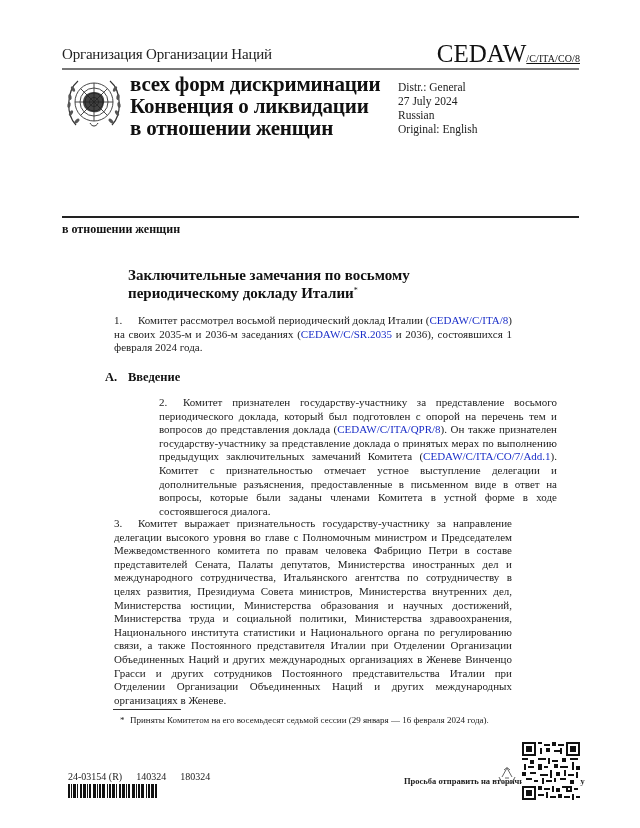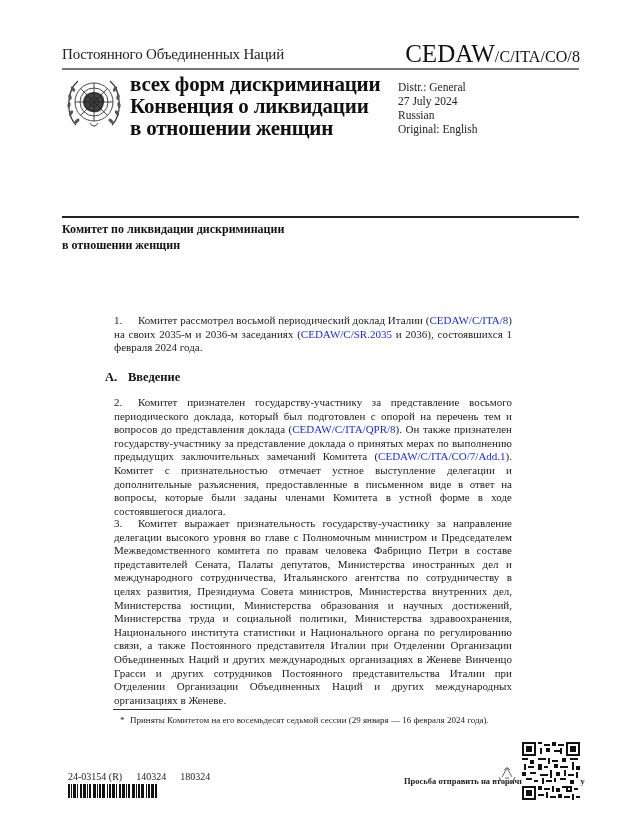--- a/index.html
+++ b/index.html
@@ -4,59 +4,59 @@
 <style>
   html, body { margin: 0; padding: 0; background: #ffffff; }
   body {
     width: 640px; height: 828px; position: relative; overflow: hidden;
     font-family: "Liberation Serif", "DejaVu Serif", serif; color: #111;
   }
   .abs { position: absolute; }
   .org-name { left: 62px; top: 46px; font-size: 15px; color: #222; letter-spacing: -0.2px; }
   .symbol { right: 60px; top: 40px; font-size: 25px; color: #111; white-space: nowrap; }
   .symbol .main { font-size: 25px; margin-top: 36px; }
-  .symbol .suffix { font-size: 16px; letter-spacing: 0.1px; }
+  .symbol .suffix { font-size: 10px; letter-spacing: 0.1px; text-decoration: underline; }
   .rule-top { left: 62px; top: 68px; width: 517px; height: 2px; background: #777; }
   .logo { left: 64px; top: 73px; width: 60px; height: 60px; }
   .conv-title {
     left: 130px; top: 73px; font-size: 21px; font-weight: bold; line-height: 22px;
     color: #111; letter-spacing: -0.2px;
   }
   .distr { left: 398px; top: 80px; font-size: 11.5px; line-height: 14px; color: #222; }
   .rule-mid { left: 62px; top: 216px; width: 517px; height: 2px; background: #222; }
   .committee { left: 62px; top: 221px; font-size: 12px; font-weight: bold; line-height: 16px; color: #111; }
   .doc-title { left: 128px; top: 266px; font-size: 15px; font-weight: bold; line-height: 18px; color: #111; }
   .doc-title sup { font-size: 8px; font-weight: normal; vertical-align: top; position: relative; top: -2px; }
   .para {
     left: 114px; width: 398px; font-size: 11px; line-height: 13.6px; color: #222;
     text-align: justify; text-justify: inter-word;
   }
   .para .num { display: inline-block; width: 24px; }
   .para a { color: #1a2ec8; text-decoration: none; }
   .p1 { top: 314px; }
-  .p2 { top: 396px; }
+  .p2 { top: 396px; margin-left: 45px; }
   .p3 { top: 517px; }
   .section-head { top: 370px; font-size: 12.5px; font-weight: bold; color: #111; }
   .section-head .letter { position: absolute; left: 105px; }
   .section-head .title { position: absolute; left: 128px; white-space: nowrap; }
   .fn-rule { left: 113px; top: 709px; width: 68px; height: 1px; background: #333; }
   .footnote { left: 120px; top: 714px; width: 380px; font-size: 9px; line-height: 12px; color: #222; }
   .footnote .star { display: inline-block; width: 10px; }
   .job { left: 68px; top: 771px; font-size: 10px; color: #222; white-space: nowrap; }
   .job span { margin-right: 14px; }
   .barcode { left: 68px; top: 784px; width: 108px; height: 14px; display: flex; }
   .barcode i { display: block; height: 14px; background: #111; }
   .recycle-text { left: 404px; top: 776px; font-size: 8.5px; font-weight: bold; color: #222; white-space: nowrap; }
   .recycle-icon { left: 497px; top: 766px; width: 20px; height: 20px; }
   .qr { left: 522px; top: 742px; width: 58px; height: 58px; }
 </style>
 </head>
 <body>
 
-<div class="abs org-name">Постоянного Объединенных Наций</div>
+<div class="abs org-name">Организация Организации Наций</div>
 <div class="abs symbol"><span class="main">CEDAW</span><span class="suffix">/C/ITA/CO/8</span></div>
 <div class="abs rule-top"></div>
 
 <div class="abs logo">
   <svg width="60" height="60" viewBox="0 0 60 60">
     <g fill="none" stroke="#333" stroke-width="1.2">
       <path d="M12 52 C2 42 2 18 14 8"></path>
       <path d="M48 52 C58 42 58 18 46 8"></path>
     </g>
     <g fill="#555">
@@ -95,25 +95,26 @@
 <div class="abs distr">
   <div>Distr.: General</div>
   <div>27 July 2024</div>
   <div>Russian</div>
   <div>Original: English</div>
 </div>
 
 <div class="abs rule-mid"></div>
 
 <div class="abs committee">
-  <div>Комитет по ликвидации дискриминации</div>
   <div>в отношении женщин</div>
 </div>
 
 <div class="abs doc-title">
+  <div>Заключительные замечания по восьмому</div>
+  <div><span>периодическому докладу Италии</span><sup>*</sup></div>
 </div>
 
 <div class="abs para p1"><span class="num">1.</span><span>Комитет рассмотрел восьмой периодический доклад Италии (</span><a>CEDAW/C/ITA/8</a><span>) на своих 2035-м и 2036-м заседаниях (</span><a>CEDAW/C/SR.2035</a><span> и 2036), состоявшихся 1 февраля 2024 года.</span></div>
 
 <div class="abs section-head">
   <span class="letter">A.</span>
   <span class="title">Введение</span>
 </div>
 
 <div class="abs para p2"><span class="num">2.</span><span>Комитет признателен государству-участнику за представление восьмого периодического доклада, который был подготовлен с опорой на перечень тем и вопросов до представления доклада (</span><a>CEDAW/C/ITA/QPR/8</a><span>). Он также признателен государству-участнику за представление доклада о принятых мерах по выполнению предыдущих заключительных замечаний Комитета (</span><a>CEDAW/C/ITA/CO/7/Add.1</a><span>). Комитет с признательностью отмечает устное выступление делегации и дополнительные разъяснения, предоставленные в письменном виде в ответ на вопросы, которые были заданы членами Комитета в устной форме в ходе состоявшегося диалога.</span></div>

